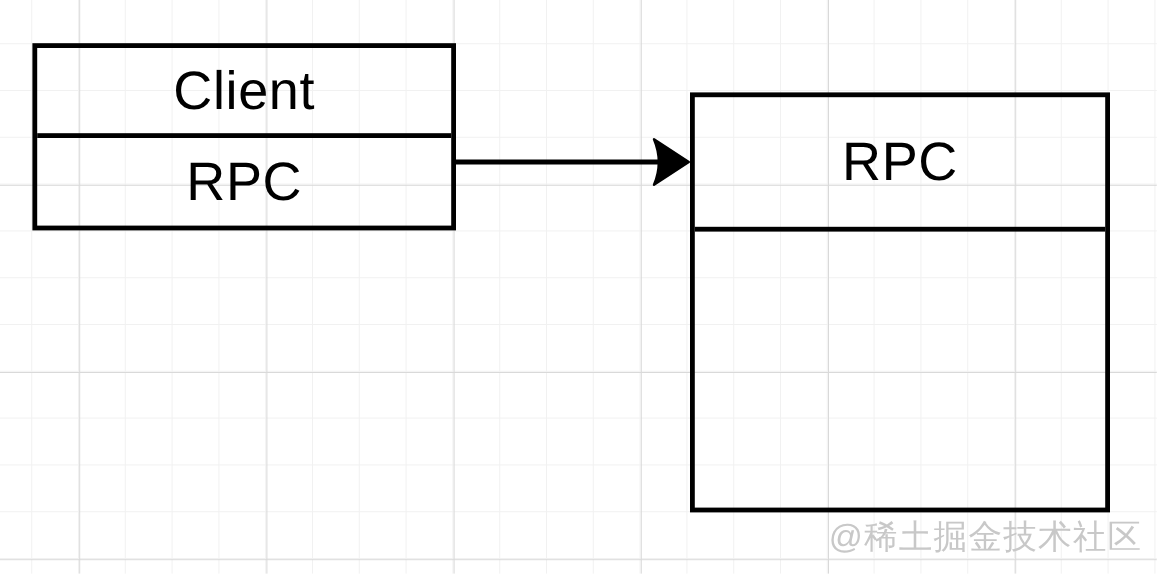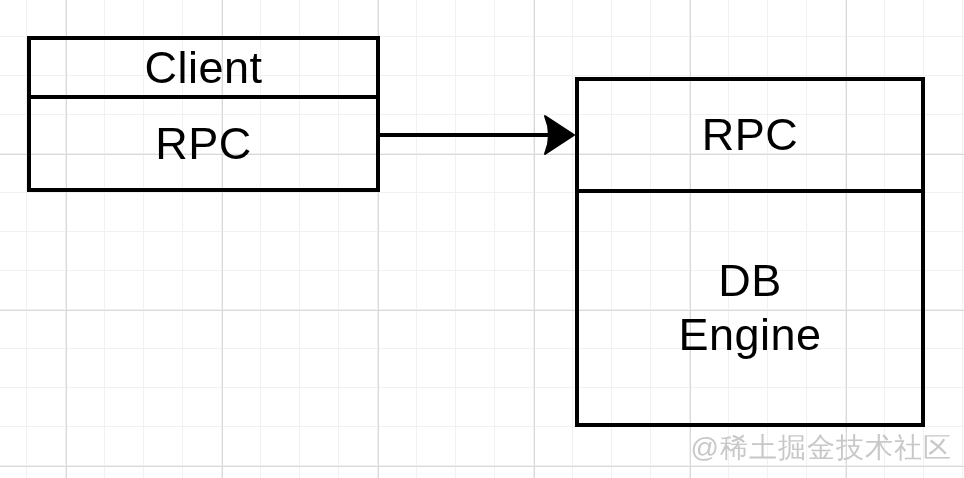--- a/index.html
+++ b/index.html
@@ -35,21 +35,21 @@
     align-items: center;
     justify-content: center;
     text-align: center;
     font-size: 45px;
     line-height: 1.2;
     color: #000000;
     letter-spacing: 0.5px;
   }
 
   .client-node { left: 27px; top: 36px; width: 353px; height: 156px; }
-  .client-node .row-top { height: 59px; border-bottom: 4px solid #000000; }
+  .client-node .row-top { height: 75px; border-bottom: 4px solid #000000; }
   .client-node .row-bottom { flex: 1; }
 
   .server-node { left: 575px; top: 77px; width: 350px; height: 350px; }
   .server-node .row-top { height: 112px; border-bottom: 4px solid #000000; }
   .server-node .row-bottom { flex: 1; }
 
   .two-line span { display: block; }
 
   .connector-layer {
     position: absolute;
@@ -85,23 +85,17 @@
 
   <svg class="connector-layer" viewBox="0 0 964 478" xmlns="http://www.w3.org/2000/svg">
     <line x1="380" y1="135" x2="557" y2="135" stroke="#000000" stroke-width="4"></line>
     <path d="M 574 135 L 545 116 Q 553 135 545 154 Z" fill="#000000" stroke="#000000" stroke-width="2" stroke-linejoin="round"></path>
   </svg>
 
   <div class="node server-node">
     <div class="cell row-top">
       <span>RPC</span>
     </div>
-    <div class="cell row-bottom two-line">
-      <div>
-        <span>DB</span>
-        <span>Engine</span>
-      </div>
-    </div>
   </div>
 
   <div class="watermark">@稀土掘金技术社区</div>
 
 </div>
 
 </body></html>

